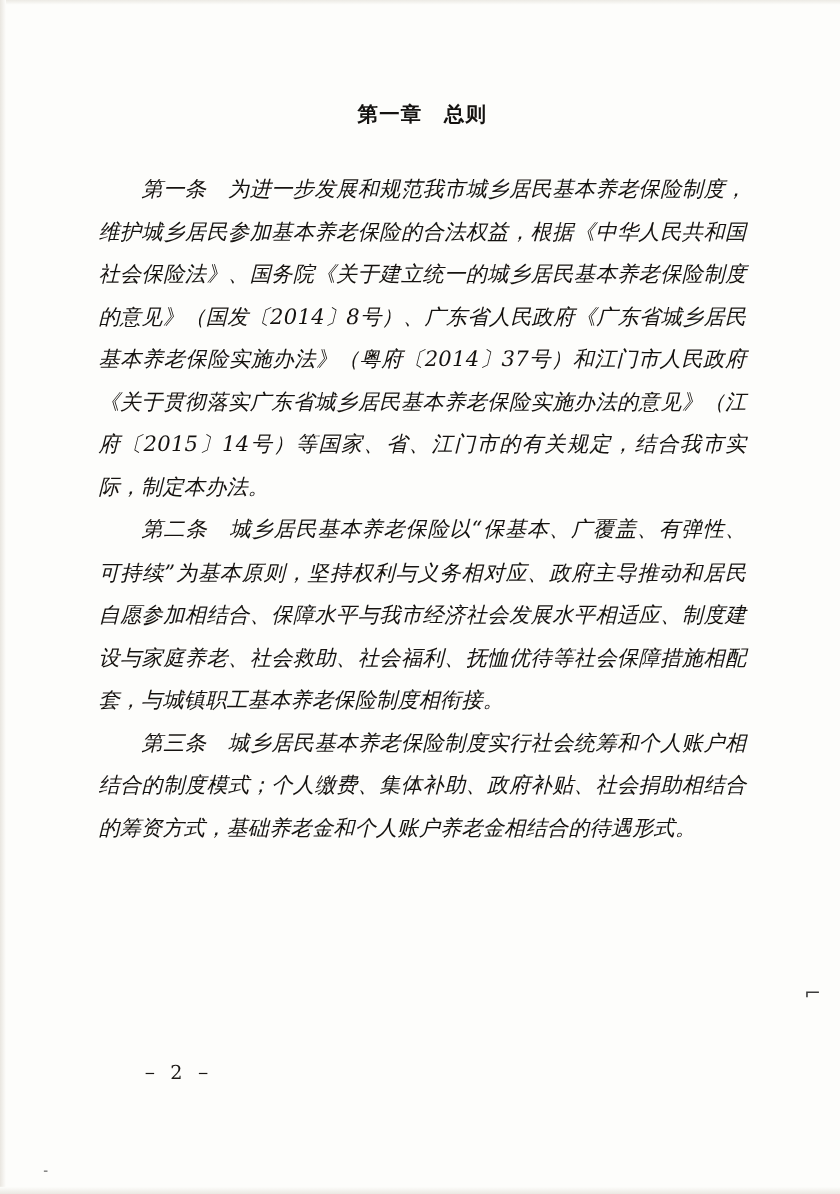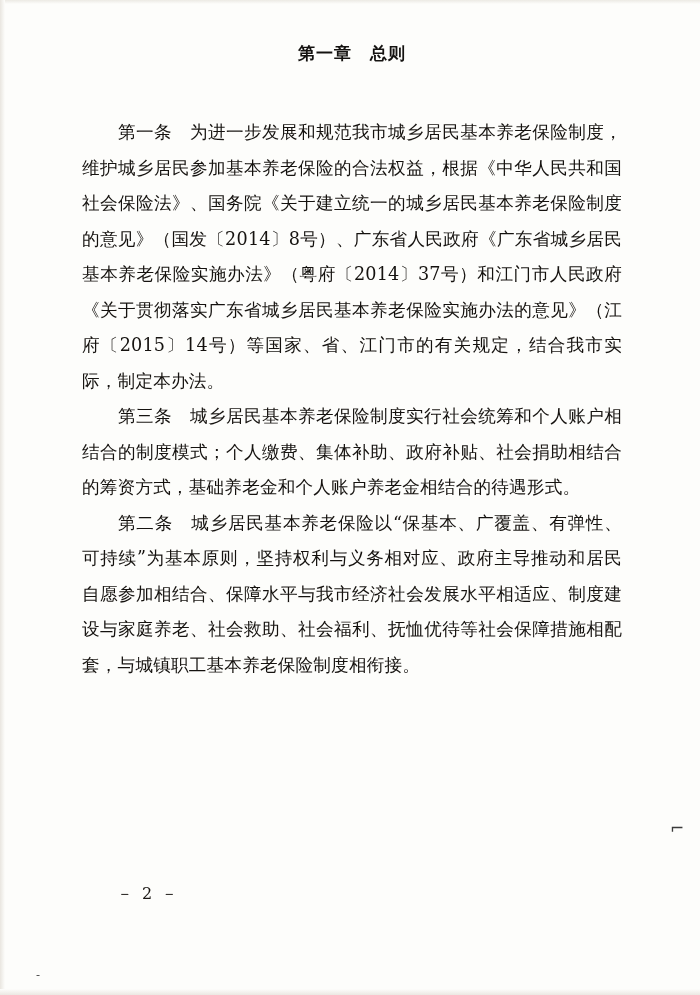--- a/index.html
+++ b/index.html
@@ -32,33 +32,34 @@
   .doc-title {
     margin-top: 102px;
     text-align: center;
     font-size: 25.5px;
     font-weight: bold;
     letter-spacing: 1.2px;
     color: #100d0b;
     font-family: "DejaVu Serif", "Liberation Serif", serif;
   }
   .chapter-heading {
-    margin-top: 42px;
+    margin-top: 84px;
     text-align: center;
     font-size: 17px;
     font-weight: bold;
     letter-spacing: 1px;
     color: #141210;
   }
   .chapter-heading .gap {
     display: inline-block;
     width: 18px;
   }
   .body-block {
-    margin-top: 50px;
+    margin-top: 34px;
+    font-style: italic;
   }
   p.para {
     margin: 0 0 0 0;
     font-size: 17.6px;
     line-height: 35.5px;
     text-align: justify;
     text-justify: inter-ideograph;
     text-indent: 36px;
     letter-spacing: 0.2px;
     color: #15120f;
@@ -130,22 +131,22 @@
   <div class="edge-shadow-bottom"></div>
 
   <div class="content">
 
     <div class="chapter-heading">
       <span>第一章</span><span class="gap"></span><span>总则</span>
     </div>
 
     <div class="body-block">
       <p class="para">第一条　为进一步发展和规范我市城乡居民基本养老保险制度，维护城乡居民参加基本养老保险的合法权益，根据《中华人民共和国社会保险法》、国务院《关于建立统一的城乡居民基本养老保险制度的意见》（国发〔2014〕8号）、广东省人民政府《广东省城乡居民基本养老保险实施办法》（粤府〔2014〕37号）和江门市人民政府《关于贯彻落实广东省城乡居民基本养老保险实施办法的意见》（江府〔2015〕14号）等国家、省、江门市的有关规定，结合我市实际，制定本办法。</p>
+      <p class="para">第二条　城乡居民基本养老保险以“保基本、广覆盖、有弹性、可持续”为基本原则，坚持权利与义务相对应、政府主导推动和居民自愿参加相结合、保障水平与我市经济社会发展水平相适应、制度建设与家庭养老、社会救助、社会福利、抚恤优待等社会保障措施相配套，与城镇职工基本养老保险制度相衔接。</p>
       <p class="para">第三条　城乡居民基本养老保险制度实行社会统筹和个人账户相结合的制度模式；个人缴费、集体补助、政府补贴、社会捐助相结合的筹资方式，基础养老金和个人账户养老金相结合的待遇形式。</p>
-      <p class="para">第二条　城乡居民基本养老保险以“保基本、广覆盖、有弹性、可持续”为基本原则，坚持权利与义务相对应、政府主导推动和居民自愿参加相结合、保障水平与我市经济社会发展水平相适应、制度建设与家庭养老、社会救助、社会福利、抚恤优待等社会保障措施相配套，与城镇职工基本养老保险制度相衔接。</p>
     </div>
   </div>
 
   <div class="scan-mark-right">⌐</div>
 
   <div class="page-number">
     <span class="pn-inner">－ 2 －</span>
   </div>
 
   <div class="scan-mark-bottom">-</div>

